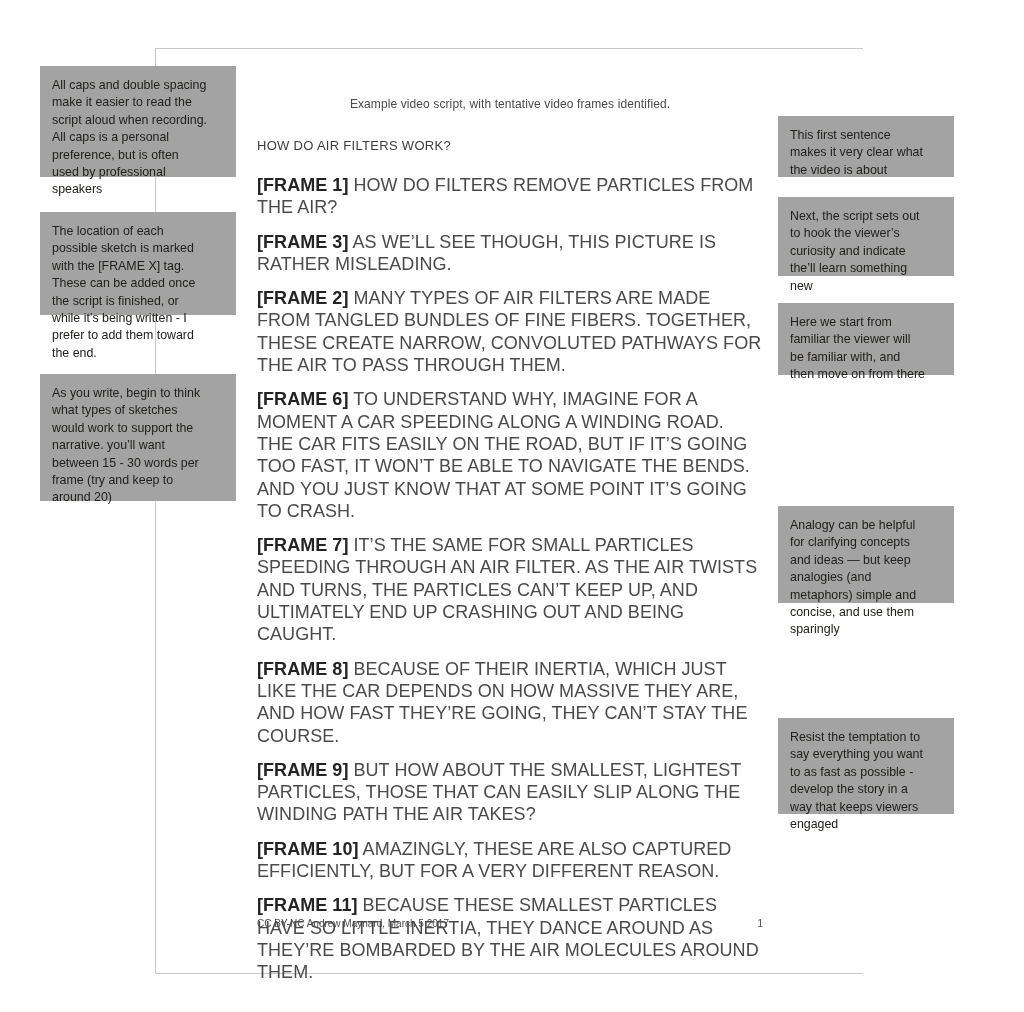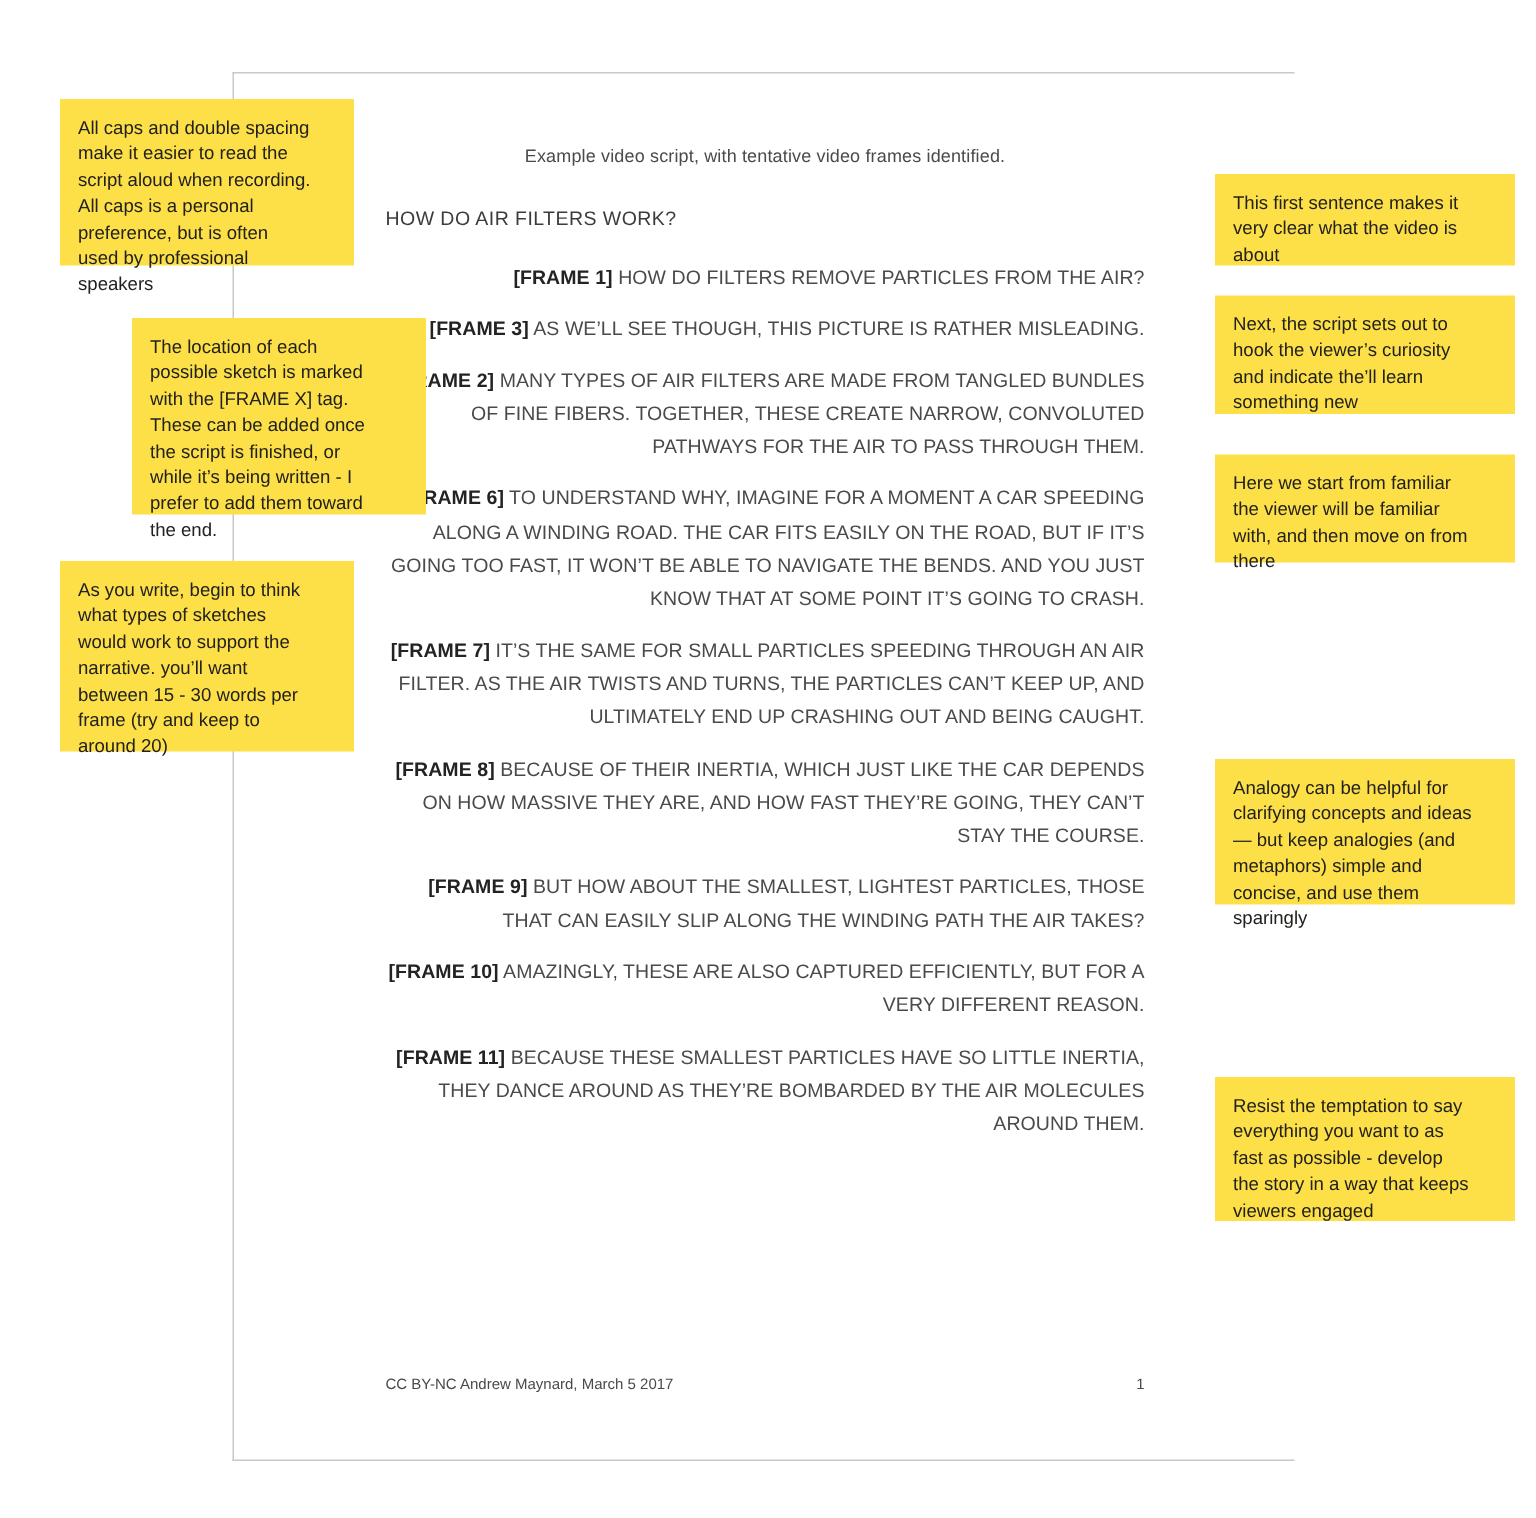--- a/index.html
+++ b/index.html
@@ -66,27 +66,27 @@
   #doc-title {
     text-align: left;
     font-size: 13px;
     font-weight: 400;
     color: #3c3c3c;
     margin: 0;
     padding-top: 27px;
     letter-spacing: 0.3px;
   }
   .script-para {
-    font-size: 13px;
+    font-size: 18px;
     line-height: 22.3px;
     color: #4a4a4a;
     margin: 0;
     padding-top: 12px;
     letter-spacing: 0.05px;
-    text-align: right;
+    text-align: left;
   }
   #frame-1 { padding-top: 21px; }
   .frame-tag {
     font-weight: bold;
     color: #232323;
   }
 
   
   #doc-footer {
     position: absolute;
@@ -96,32 +96,32 @@
     display: flex;
     justify-content: space-between;
     align-items: baseline;
     font-size: 10px;
     color: #4a4a4a;
   }
 
   
   .sticky {
     position: absolute;
-    background: #fde047;
+    background: #a3a3a3;
     color: #22211e;
     font-size: 12.4px;
     line-height: 17.4px;
     box-sizing: border-box;
     padding: 11px 28px 11px 12px;
   }
   .sticky-left  { left: 40px;  width: 196px; }
-  .sticky-right { left: 810px; width: 200px; }
+  .sticky-right { left: 778px; width: 176px; }
 
   #note-left-1  { top: 66px;  height: 111px; }
-  #note-left-2  { top: 212px; height: 131px; margin-left: 48px; }
+  #note-left-2  { top: 212px; height: 103px; }
   #note-left-3  { top: 374px; height: 127px; }
 
   #note-right-1 { top: 116px; height: 61px;  }
   #note-right-2 { top: 197px; height: 79px;  }
   #note-right-3 { top: 303px; height: 72px;  }
   #note-right-4 { top: 506px; height: 97px;  }
   #note-right-5 { top: 718px; height: 96px;  }
 </style>
 </head>
 <body>

